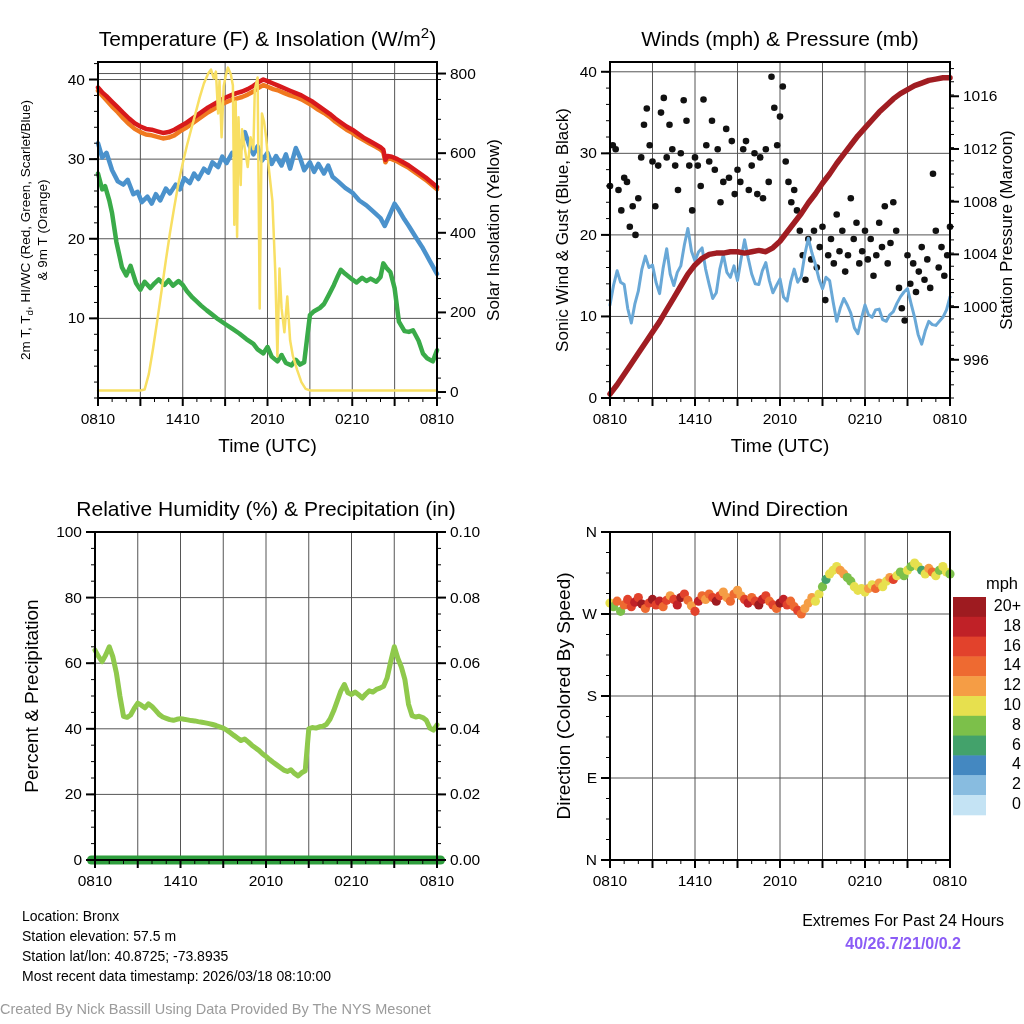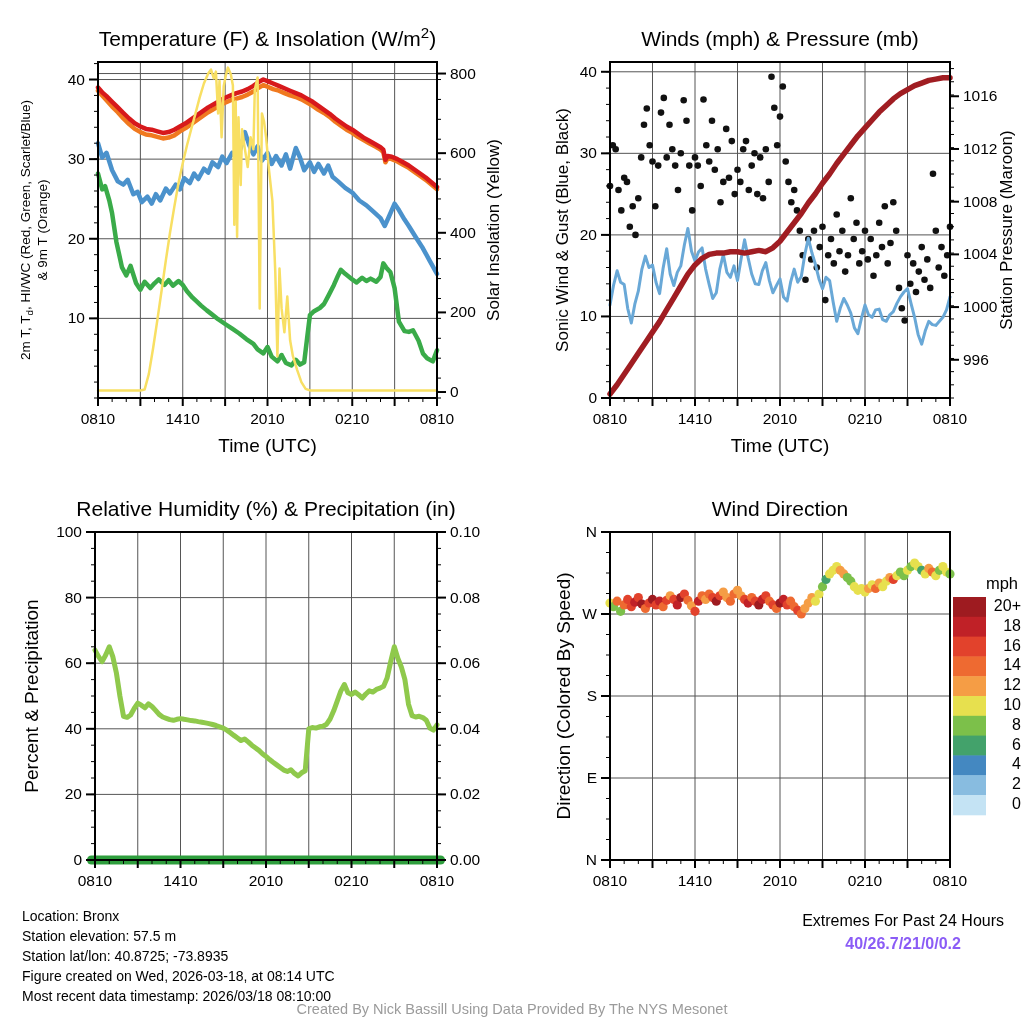--- a/index.html
+++ b/index.html
@@ -2,21 +2,21 @@
 <html><head>
 <meta charset="utf-8">
 <style>
   html,body{margin:0;padding:0;background:#fff;}
   #app{position:relative;width:1024px;height:1024px;background:#fff;overflow:hidden;
        font-family:"Liberation Sans", sans-serif;color:#000;}
   #charts{position:absolute;left:0;top:0;}
   .footer-left{position:absolute;left:22px;top:906px;font-size:14px;line-height:20px;}
   .footer-right{position:absolute;right:20px;top:910px;font-size:16px;line-height:22.5px;text-align:center;}
   .footer-right .extreme-vals{font-weight:bold;}
-  .footer-credit{position:absolute;left:0;top:1001px;width:1024px;text-align:center;font-size:14.5px;}
+  .footer-credit{position:absolute;left:0;top:1001px;width:1024px;text-align:left;font-size:14.5px;}
 </style>
 </head>
 <body>
 
 <div id="app">
   <svg id="charts" width="1024" height="1024">
       <g>
         <g>
           <line x1="140.375" y1="62" x2="140.375" y2="398" stroke="#555" stroke-width="1"></line>
           <line x1="182.75" y1="62" x2="182.75" y2="398" stroke="#555" stroke-width="1"></line>
@@ -703,21 +703,20 @@
           <rect x="953" y="795" width="33" height="20.3" fill="#c4e3f4"></rect>
           <text x="1021" y="809" text-anchor="end" font-size="16">0</text>
         </g>
       </g>
     </svg>
 
   <div class="footer-left">
     <div>Location: Bronx</div>
     <div>Station elevation: 57.5 m</div>
     <div>Station lat/lon: 40.8725; -73.8935</div>
-    <div>Figure created on Wed, 2026-03-18, at 08:14 UTC</div>
     <div>Most recent data timestamp: 2026/03/18 08:10:00</div>
   </div>
 
   <div class="footer-right">
     <div>Extremes For Past 24 Hours</div>
     <div class="extreme-vals" style="color: #8b5cf6;">40/26.7/21/0/0.2</div>
   </div>
 
   <div class="footer-credit" style="color: rgb(155, 155, 155);">Created By Nick Bassill Using Data Provided By The NYS Mesonet</div>
 </div>

